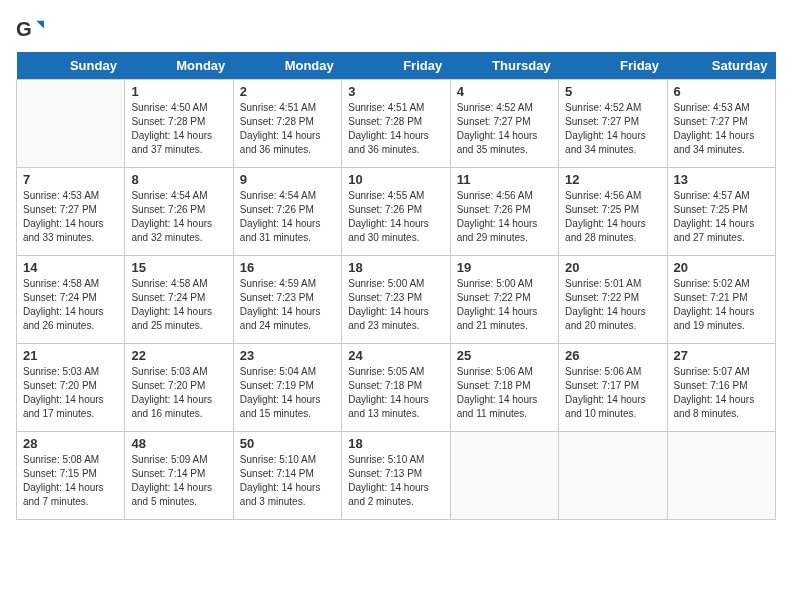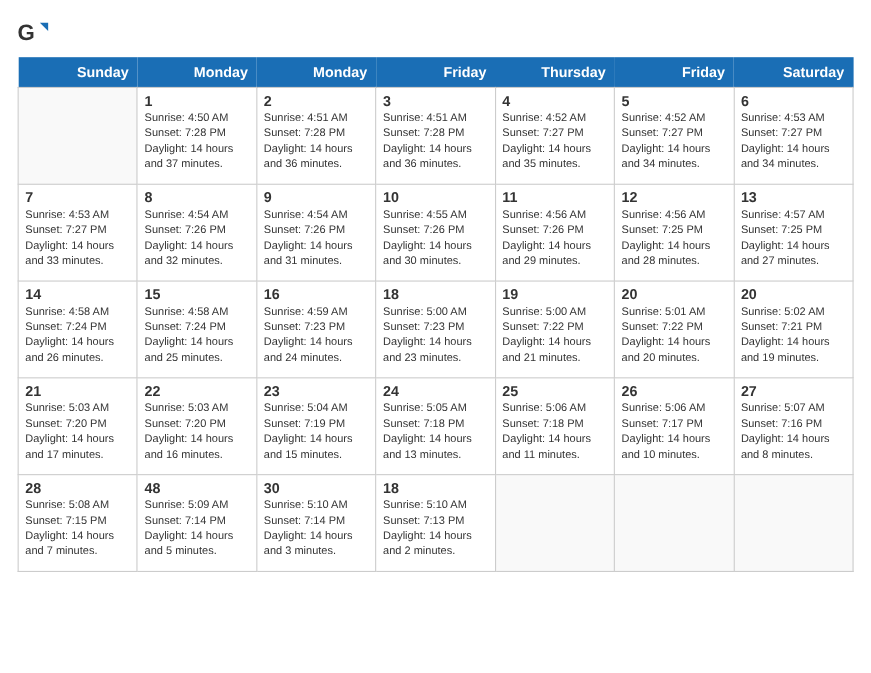--- a/index.html
+++ b/index.html
@@ -237,21 +237,21 @@
       <tr>
         <td>
           <span class="day-num">28</span>
           <div class="cell-content">Sunrise: 5:08 AM<br>Sunset: 7:15 PM<br>Daylight: 14 hours and 7 minutes.</div>
         </td>
         <td>
           <span class="day-num">48</span>
           <div class="cell-content">Sunrise: 5:09 AM<br>Sunset: 7:14 PM<br>Daylight: 14 hours and 5 minutes.</div>
         </td>
         <td>
-          <span class="day-num">30</span>
+          <span class="day-num">50</span>
           <div class="cell-content">Sunrise: 5:10 AM<br>Sunset: 7:14 PM<br>Daylight: 14 hours and 3 minutes.</div>
         </td>
         <td>
           <span class="day-num">18</span>
           <div class="cell-content">Sunrise: 5:10 AM<br>Sunset: 7:13 PM<br>Daylight: 14 hours and 2 minutes.</div>
         </td>
         <td class="empty"></td>
         <td class="empty"></td>
         <td class="empty"></td>
       </tr>

